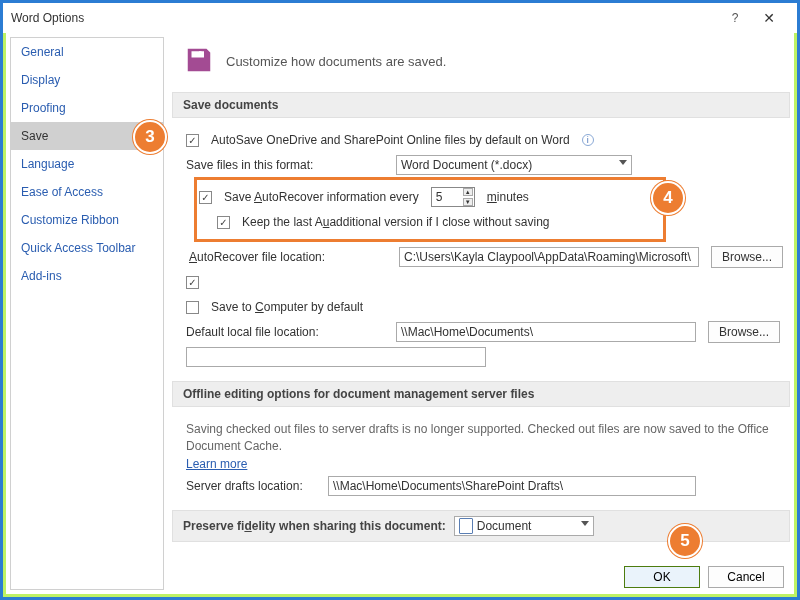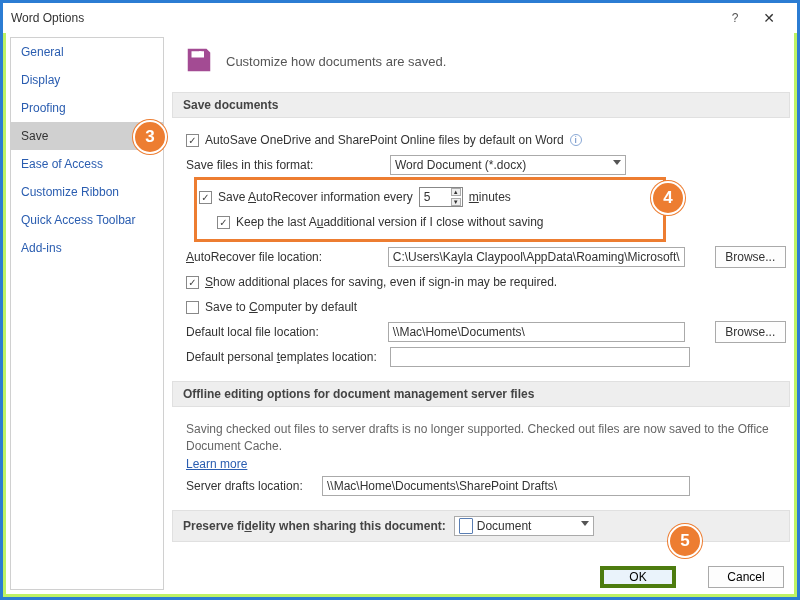--- a/index.html
+++ b/index.html
@@ -13,59 +13,60 @@
 .sidebar { width:154px; border:1px solid #d0d0d0; margin:4px 0 4px 4px; background:#fff; padding:0; }
 .sidebar-item { padding:7px 10px; color:#2a5db0; cursor:pointer; }
 .sidebar-item.selected { background:#d0d0d0; color:#333; }
 .main { flex:1; position:relative; overflow:hidden; }
 .content { position:absolute; top:4px; left:8px; right:4px; bottom:44px; overflow:hidden; }
 .header { display:flex; align-items:center; gap:12px; padding:8px 4px 14px 12px; }
 .save-icon svg { width:30px; height:30px; }
 .header-text { font-size:13px; color:#555; }
 .section-head { background:#eeeeee; border:1px solid #e0e0e0; padding:5px 10px; font-size:12px; color:#444; font-weight:600; margin-bottom:6px; }
 .section-body { padding:2px 4px 10px 14px; }
-.row { display:flex; align-items:center; gap:6px; margin:3px 0; min-height:22px; color:#333;}
+.row { display:flex; align-items:center; gap:12px; margin:3px 0; min-height:22px; color:#333;}
 .row.indent { padding-left:18px; }
 .chk { width:13px; height:13px; border:1px solid #888; display:inline-flex; align-items:center; justify-content:center; font-size:10px; color:#444; background:#fff; flex-shrink:0;}
 .chk.checked::after { content:"✓"; }
 .u { text-decoration: underline; }
 .lbl { white-space:nowrap; }
 .info { display:inline-block; width:12px; height:12px; border:1px solid #8aa9d6; border-radius:50%; color:#4a74b8; font-size:9px; line-height:10px; text-align:center; }
 .info::after { content:"i"; }
 .combo { border:1px solid #aaa; background:#fff; height:20px; display:flex; align-items:center; padding:0 4px; color:#333; position:relative; }
 .combo .caret { position:absolute; right:4px; top:4px; width:0;height:0;border-left:4px solid transparent;border-right:4px solid transparent;border-top:5px solid #555;}
 .spin { border:1px solid #888; width:44px; height:20px; display:flex; align-items:center; padding:0 14px 0 4px; position:relative; background:#fff;}
 .spin .up,.spin .dn{ position:absolute; right:1px; width:10px; height:8px; border:1px solid #aaa; background:#eee; font-size:6px; display:flex; align-items:center; justify-content:center;}
 .spin .up{ top:0;} .spin .dn{ bottom:0;}
 .txt { border:1px solid #aaa; background:#fff; height:20px; padding:0 4px; display:flex; align-items:center; overflow:hidden; white-space:nowrap; color:#333;}
-.btn { border:1px solid #aaa; background:#fdfdfd; height:22px; min-width:70px; padding:0 10px; display:inline-flex; align-items:center; justify-content:center; cursor:default;margin-left:24px;}
+.btn { border:1px solid #aaa; background:#fdfdfd; height:22px; min-width:70px; padding:0 10px; display:inline-flex; align-items:center; justify-content:center; cursor:default;}
 .offline-text { color:#666; padding:6px 0 2px 0; line-height:1.4; }
 .link { color:#2a5db0; text-decoration:underline; cursor:pointer;margin-top:10px; }
 .highlight-box { border:3px solid #ed7d31; padding:3px 6px 3px 2px; position:relative; margin: -2px 8px; }
 .footer { position:absolute; bottom:6px; right:10px; display:flex; gap:8px; }
 .footer .btn { width:76px; }
-.footer .btn.primary { border:4px solid #4d7c0f; background:#eaf3fb; }
+.footer .btn.primary { border:1px solid #4d7c0f; background:#eaf3fb; }
 .callout { position:absolute; width:34px; height:34px; border-radius:50%; background:#ed7d31; border:2px solid #fff; box-shadow:0 0 0 1px #ed7d31; color:#fff; font-weight:700; font-size:17px; display:flex; align-items:center; justify-content:center; z-index:50;}
 .combo.doc-icon::before { content:""; display:inline-block; width:12px; height:14px; margin-right:4px; background:linear-gradient(#fff,#fff); border:1px solid #5a7eb3; border-radius:1px; }
 </style>
 </head>
 <body>
 
 <div class="wrapper">
   <div class="titlebar">
     <span class="title">Word Options</span>
     <span class="help">?</span>
     <span class="close">✕</span>
   </div>
   <div class="body">
     <div class="sidebar">
       <div class="sidebar-item">General</div>
       <div class="sidebar-item">Display</div>
       <div class="sidebar-item">Proofing</div>
       <div class="sidebar-item selected">Save</div>
+      <div class="sidebar-item">Language</div>
       <div class="sidebar-item">Ease of Access</div>
       <div class="sidebar-item">Customize Ribbon</div>
       <div class="sidebar-item">Quick Access Toolbar</div>
       <div class="sidebar-item">Add-ins</div>
     </div>
 
     <div class="main">
       <div class="content">
         <div class="header">
           <span class="save-icon">
@@ -109,33 +110,31 @@
             </div>
           </div>
 
           <div class="row" style="margin-top:6px;justify-content:center;">
             <span class="lbl" style="width:198px"><span class="u">A</span><span>utoRecover file location:</span></span>
             <div class="txt" style="width:300px">C:\Users\Kayla Claypool\AppData\Roaming\Microsoft\</div>
             <div class="btn">Browse...</div>
           </div>
           <div class="row">
             <span class="chk checked"></span>
-            <span class="lbl"><span class="u">S</span><span>how additional places for saving, even if sign-in may be required.</span></span>
           </div>
           <div class="row">
             <span class="chk"></span>
             <span class="lbl"><span>Save to </span><span class="u">C</span><span>omputer by default</span></span>
           </div>
           <div class="row">
             <span class="lbl" style="width:198px">Default local file location:</span>
             <div class="txt" style="width:300px">\\Mac\Home\Documents\</div>
             <div class="btn">Browse...</div>
           </div>
           <div class="row">
-            <span class="lbl" style="width:198px"><span>Default personal </span><span class="u">t</span><span>emplates location:</span></span>
             <div class="txt" style="width:300px"></div>
           </div>
         </div>
 
         <div class="section-head">Offline editing options for document management server files</div>
         <div class="section-body">
           <div class="offline-text">Saving checked out files to server drafts is no longer supported. Checked out files are now saved to the Office Document Cache.</div>
           <div><span class="link">Learn more</span></div>
           <div class="row" style="margin-top:4px;">
             <span class="lbl" style="width:130px">Server drafts location:</span>

